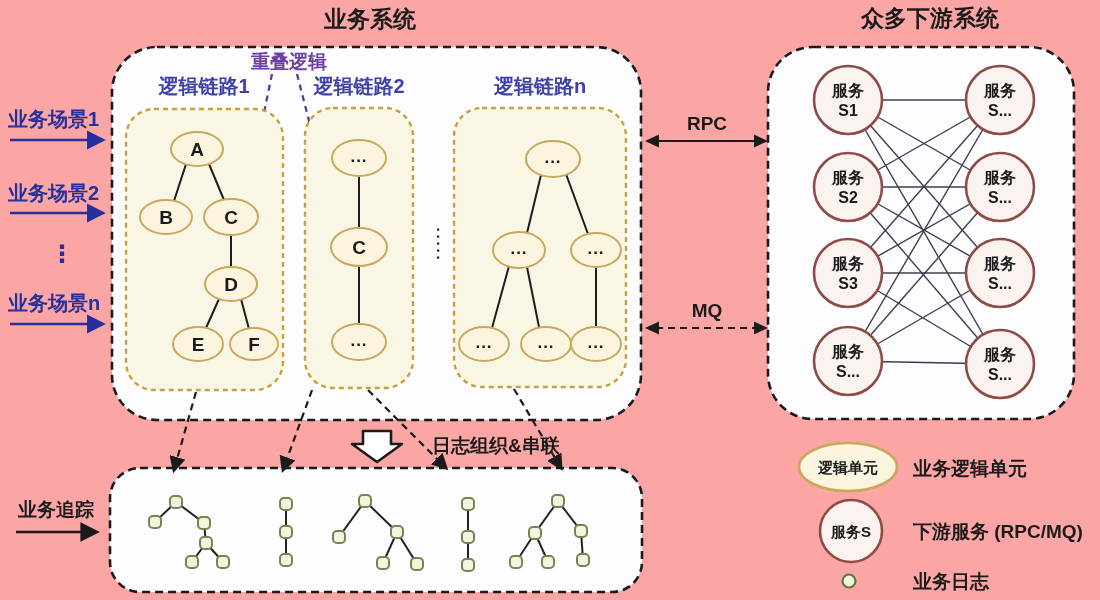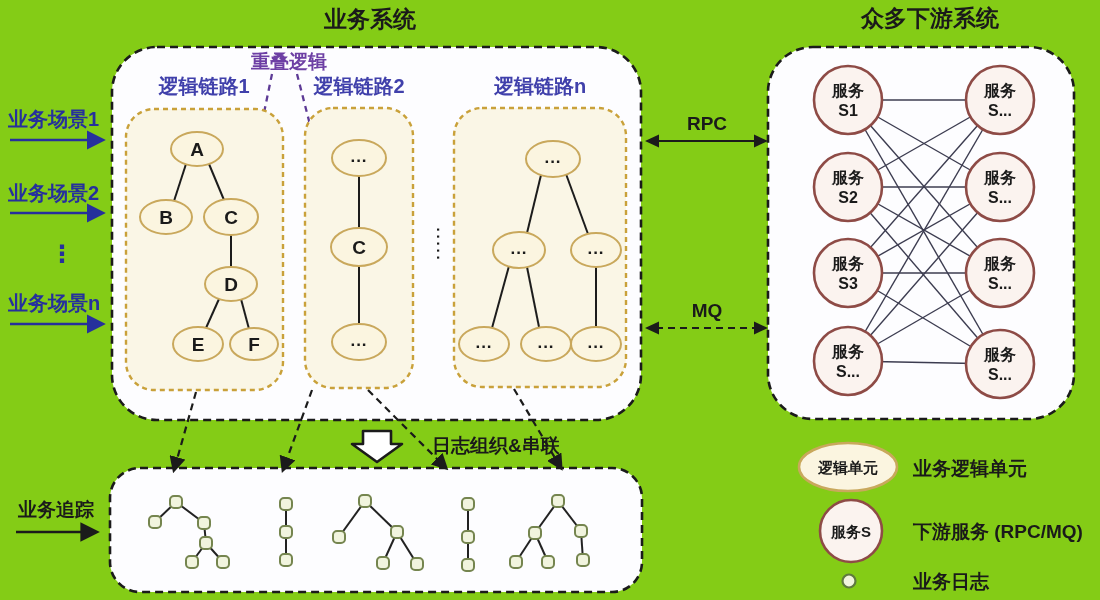--- a/index.html
+++ b/index.html
@@ -1,16 +1,16 @@
 <!DOCTYPE html>
 <html><head>
 <meta charset="utf-8">
 <style>
   html,body{margin:0;padding:0;background:#e8eaf1;}
-  .stage{position:relative;width:1100px;height:600px;background:#84cc16;overflow:hidden;
+  .stage{position:relative;width:1100px;height:600px;background:#fca5a5;overflow:hidden;
          font-family:"Liberation Sans","DejaVu Sans",sans-serif;}
   svg{position:absolute;left:0;top:0;}
   svg text{font-family:"Liberation Sans","DejaVu Sans",sans-serif;}
   text.tt{font-size:23px;font-weight:bold;fill:#1a1a1a;}
   text.tsc{font-size:20px;font-weight:bold;fill:#26309c;}
   text.tdots-blue{font-size:24px;font-weight:bold;fill:#26309c;}
   text.tcl{font-size:20px;font-weight:bold;fill:#4040ab;}
   text.tov{font-size:19px;font-weight:bold;fill:#6d3fa4;}
   text.tnd{font-size:19px;font-weight:bold;fill:#1a1a1a;}
   text.tdots{font-size:17px;font-weight:bold;fill:#1a1a1a;letter-spacing:1px;}

